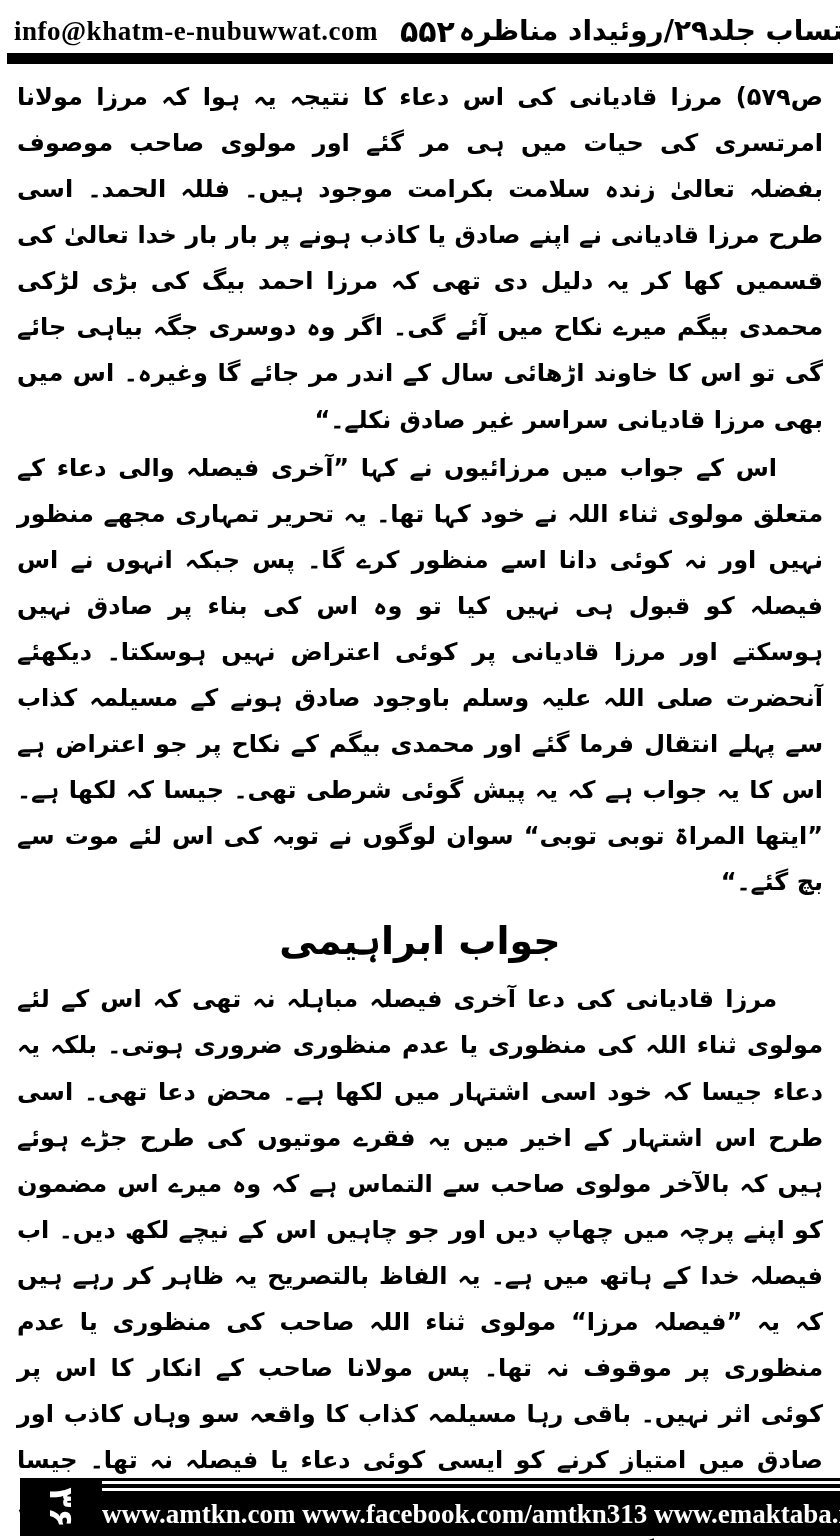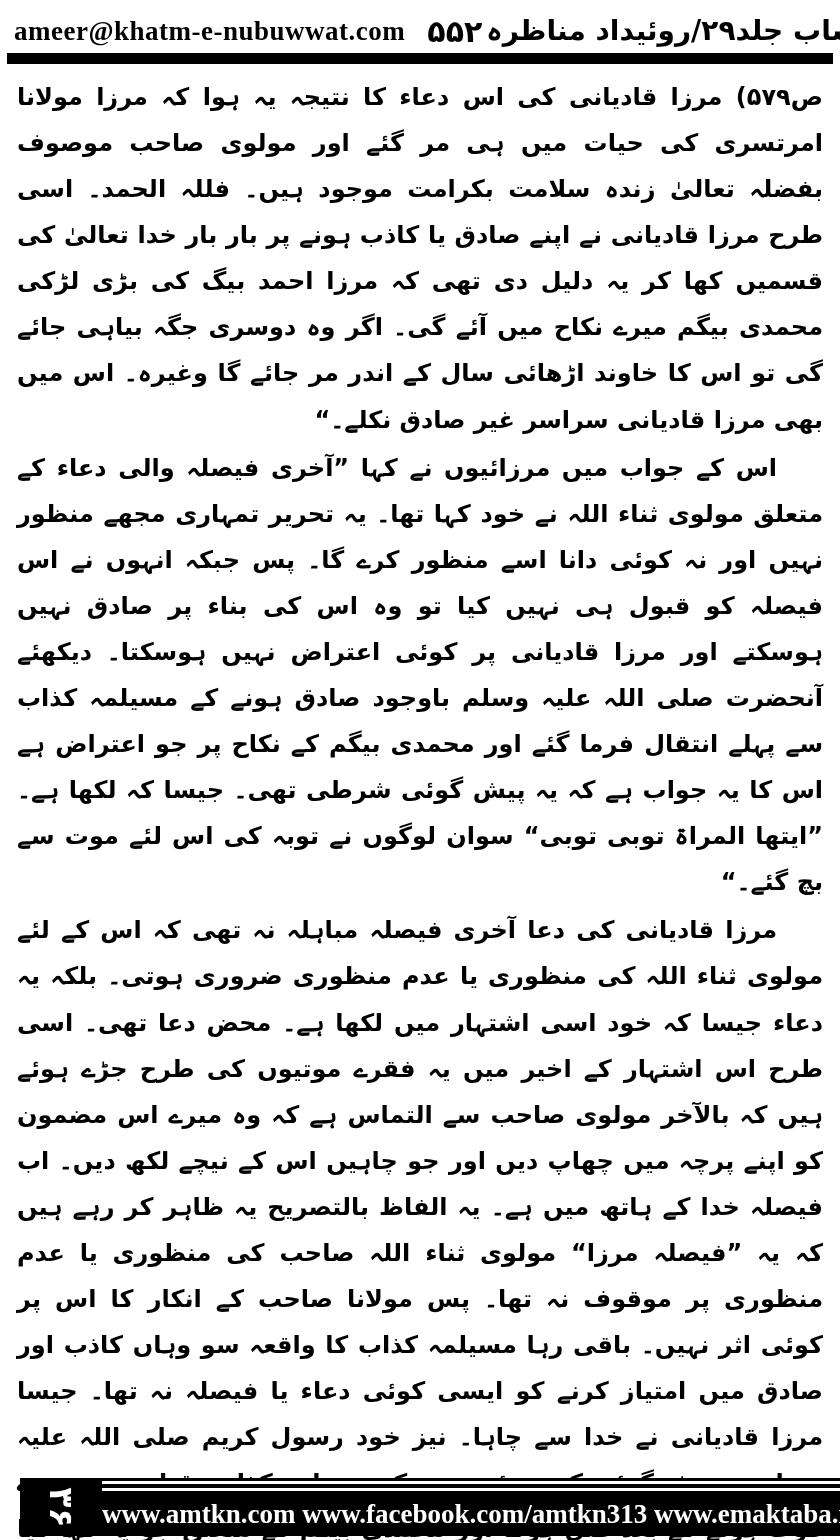--- a/index.html
+++ b/index.html
@@ -128,33 +128,34 @@
     font-size: 27px;
     white-space: nowrap;
   }
 </style>
 </head>
 <body>
 
 <div class="page">
 
   <div class="header">
-    <span class="header-email">ameer@khatm-e-nubuwwat.com</span>
+    <span class="header-email">info@khatm-e-nubuwwat.com</span>
     <span class="header-pagenum">۵۵۲</span>
     <span class="header-title">احتساب جلد۲۹/روئیداد مناظرہ</span>
   </div>
 
   <div class="rule"></div>
 
   <div class="content">
     <p>ص۵۷۹) مرزا قادیانی کی اس دعاء کا نتیجہ یہ ہوا کہ مرزا مولانا امرتسری کی حیات میں ہی مر گئے اور مولوی صاحب موصوف بفضلہ تعالیٰ زندہ سلامت بکرامت موجود ہیں۔ فللہ الحمد۔ اسی طرح مرزا قادیانی نے اپنے صادق یا کاذب ہونے پر بار بار خدا تعالیٰ کی قسمیں کھا کر یہ دلیل دی تھی کہ مرزا احمد بیگ کی بڑی لڑکی محمدی بیگم میرے نکاح میں آئے گی۔ اگر وہ دوسری جگہ بیاہی جائے گی تو اس کا خاوند اڑھائی سال کے اندر مر جائے گا وغیرہ۔ اس میں بھی مرزا قادیانی سراسر غیر صادق نکلے۔“</p>
 
 
     <p class="para-indent">اس کے جواب میں مرزائیوں نے کہا ”آخری فیصلہ والی دعاء کے متعلق مولوی ثناء اللہ نے خود کہا تھا۔ یہ تحریر تمہاری مجھے منظور نہیں اور نہ کوئی دانا اسے منظور کرے گا۔ پس جبکہ انہوں نے اس فیصلہ کو قبول ہی نہیں کیا تو وہ اس کی بناء پر صادق نہیں ہوسکتے اور مرزا قادیانی پر کوئی اعتراض نہیں ہوسکتا۔ دیکھئے آنحضرت صلی اللہ علیہ وسلم باوجود صادق ہونے کے مسیلمہ کذاب سے پہلے انتقال فرما گئے اور محمدی بیگم کے نکاح پر جو اعتراض ہے اس کا یہ جواب ہے کہ یہ پیش گوئی شرطی تھی۔ جیسا کہ لکھا ہے۔ ”ایتھا المراۃ توبی توبی“ سوان لوگوں نے توبہ کی اس لئے موت سے بچ گئے۔“</p>
 
+    <div class="section-heading">جواب ابراہیمی</div>
 
     <p class="para-indent">مرزا قادیانی کی دعا آخری فیصلہ مباہلہ نہ تھی کہ اس کے لئے مولوی ثناء اللہ کی منظوری یا عدم منظوری ضروری ہوتی۔ بلکہ یہ دعاء جیسا کہ خود اسی اشتہار میں لکھا ہے۔ محض دعا تھی۔ اسی طرح اس اشتہار کے اخیر میں یہ فقرے موتیوں کی طرح جڑے ہوئے ہیں کہ بالآخر مولوی صاحب سے التماس ہے کہ وہ میرے اس مضمون کو اپنے پرچہ میں چھاپ دیں اور جو چاہیں اس کے نیچے لکھ دیں۔ اب فیصلہ خدا کے ہاتھ میں ہے۔ یہ الفاظ بالتصریح یہ ظاہر کر رہے ہیں کہ یہ ”فیصلہ مرزا“ مولوی ثناء اللہ صاحب کی منظوری یا عدم منظوری پر موقوف نہ تھا۔ پس مولانا صاحب کے انکار کا اس پر کوئی اثر نہیں۔ باقی رہا مسیلمہ کذاب کا واقعہ سو وہاں کاذب اور صادق میں امتیاز کرنے کو ایسی کوئی دعاء یا فیصلہ نہ تھا۔ جیسا مرزا قادیانی نے خدا سے چاہا۔ نیز خود رسول کریم صلی اللہ علیہ وسلم نے پیش گوئی کی ہوئی تھی کہ مسیلمہ کذاب یقتل بعدی میرے فوت ہونے کے بعد قتل ہوگا اور محمدی بیگم کے متعلق جو یہ کہا گیا ہے کہ ان لوگوں نے توبہ کی۔ اس لئے موت ٹل گئی۔ یہ سراسر مغالطہ ہے۔ پہلے یہ دیکھو کہ سلطان محمد کا قصور کیا تھا۔ سو مرزا قادیانی خود لکھتے ہیں کہ: ”احمد بیگ کے داماد کا قصور یہ تھا کہ اسے تخویف کا اشتہار دیکھ کر اس کی پرواہ نہ کی۔ پیش گوئی کو بن کر پھر نکاح کرنے پر راضی ہوئے۔“</p>
 
   </div>
 
   <div class="footer">
     <div class="footer-pagebox">
       <span class="footer-pagenum">۳۶</span>
     </div>
     <div class="footer-bar">

